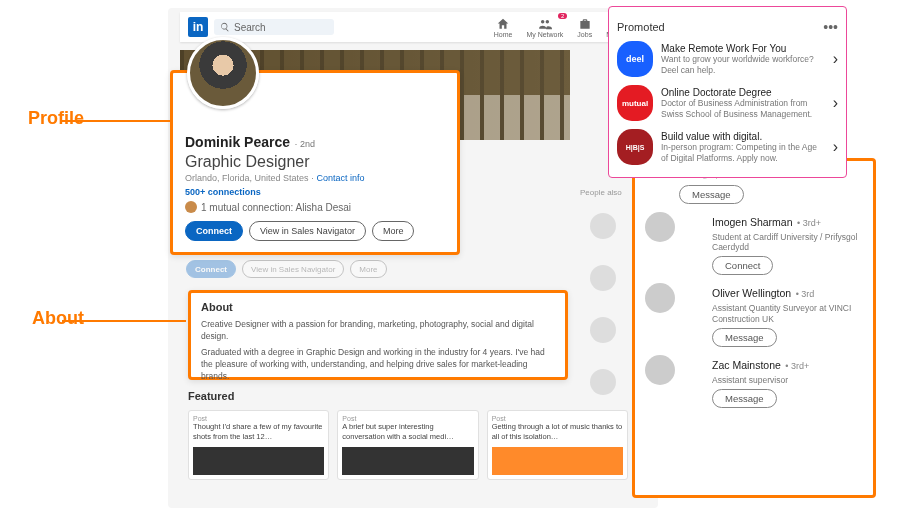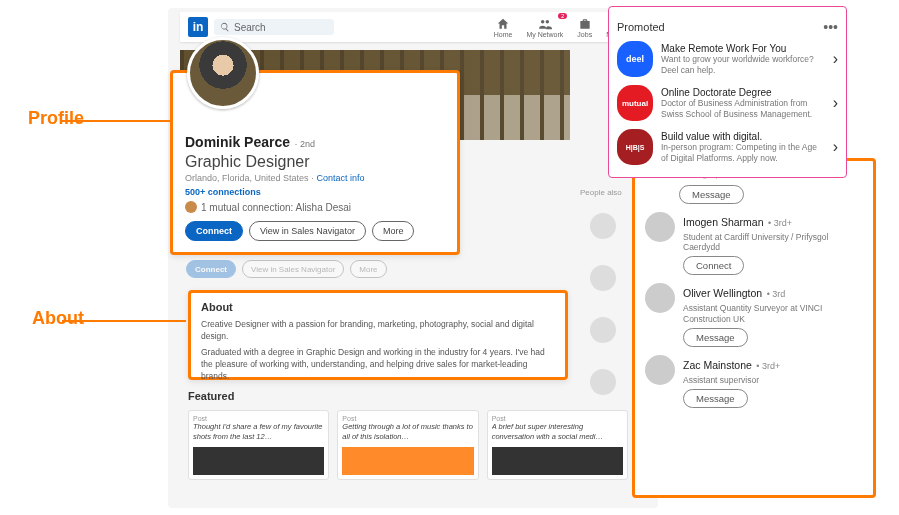--- a/index.html
+++ b/index.html
@@ -32,21 +32,21 @@
   .fade-under{position:absolute;left:186px;top:260px;width:260px;height:18px;display:flex;gap:6px;opacity:.35;}
   .fade-under .btn{font-size:8px;padding:3px 8px;}
   .about-card{position:absolute; left:188px; top:290px; width:380px; height:90px; background:#fff; border:3px solid #ff7a00; border-radius:4px; padding:8px 10px; box-shadow:0 2px 6px rgba(0,0,0,0.1);}
   .about-card h3{font-size:11px;font-weight:600;color:#333;margin-bottom:6px;}
   .about-card p{font-size:8.5px;color:#555;line-height:1.4;margin-bottom:4px;}
   .featured{position:absolute; left:188px; top:390px; width:440px;}
   .featured h3{font-size:11px;font-weight:600;color:#333;margin-bottom:8px;}
   .feat-row{display:flex;gap:8px;}
   .feat{flex:1;background:#fff;border:1px solid #e0e0e0;border-radius:3px;padding:4px;overflow:hidden;}
   .feat .plab{font-size:7px;color:#999;}
-  .feat .ptxt{font-size:7.5px;color:#444;line-height:1.3;height:22px;overflow:hidden;font-style:italic;}
+  .feat .ptxt{font-size:7.5px;color:#444;line-height:1.3;height:22px;overflow:hidden;}
   .feat .pimg{height:28px;background:#333;margin-top:3px;}
   .annot{position:absolute;color:#ff7a00;font-weight:700;font-size:18px;margin-left:24px;}
   .annot.profile{left:4px;top:108px;}
   .annot.about{left:8px;top:308px;}
   .aline{position:absolute;height:2px;background:#ff7a00;}
   .aline.p{left:62px;top:120px;width:108px;}
   .aline.a{left:62px;top:320px;width:124px;}
   .promoted{position:absolute;left:608px;top:6px;width:239px;height:172px;background:#fff;border:1px solid #ec4899;border-radius:4px;padding:14px 8px;z-index:5;}
   .promoted-hdr{display:flex;justify-content:space-between;align-items:center;font-size:11px;color:#333;margin-bottom:4px;}
   .dots{font-size:14px;color:#666;line-height:8px;}
@@ -56,21 +56,21 @@
   .plogo.upgrad{background:#e41b23;font-size:8px;}
   .plogo.hbs{background:#a41e22;font-size:7px;line-height:1;}
   .ptext{flex:1;}
   .ptitle{font-size:10px;color:#222;}
   .pdesc{font-size:8.5px;color:#777;line-height:1.2;}
   .chev{font-size:16px;color:#333;}
   .people-panel{position:absolute;left:632px;top:158px;width:244px;height:340px;background:#fff;border:3px solid #ff7a00;border-radius:4px;padding:6px 10px;z-index:2;}
   .ghost{font-size:9px;color:#bbb;margin:2px 0 2px 34px;}
   .person{display:flex;gap:8px;margin:8px 0;}
   .pav{width:30px;height:30px;border-radius:50%;background:#ccc;flex-shrink:0;}
-  .pinfo{flex:1;}
+  .pinfo{flex:1;margin-left:29px;}
   .pname{font-size:10.5px;color:#222;}
   .pdeg{font-size:9px;color:#888;}
   .prole{font-size:8.5px;color:#777;line-height:1.2;margin-top:2px;}
   .pbtn{display:inline-block;font-size:9.5px;color:#555;border:1px solid #888;border-radius:14px;padding:3px 12px;margin-top:4px;background:#fff;}
   .also-bg{position:absolute;left:580px;top:188px;width:60px;font-size:8px;color:#999;}
   .also-bg .mini{width:26px;height:26px;border-radius:50%;background:#ddd;margin:16px 0 26px 10px;}
 </style>
 </head>
 <body>
 
@@ -153,27 +153,27 @@
 <div class="featured">
   <h3>Featured</h3>
   <div class="feat-row">
     <div class="feat">
       <div class="plab">Post</div>
       <div class="ptxt">Thought I'd share a few of my favourite shots from the last 12…</div>
       <div class="pimg"></div>
     </div>
     <div class="feat">
       <div class="plab">Post</div>
+      <div class="ptxt">A brief but super interesting conversation with a social medi…</div>
+      <div class="pimg"></div>
+    </div>
+    <div class="feat">
+      <div class="plab">Post</div>
       <div class="ptxt">Getting through a lot of music thanks to all of this isolation…</div>
       <div class="pimg" style="background:#ff8a2a"></div>
-    </div>
-    <div class="feat">
-      <div class="plab">Post</div>
-      <div class="ptxt">A brief but super interesting conversation with a social medi…</div>
-      <div class="pimg"></div>
     </div>
   </div>
 </div>
 
 <div class="annot profile">Profile</div>
 <div class="aline p"></div>
 <div class="annot about">About</div>
 <div class="aline a"></div>
 
 <div class="also-bg">

